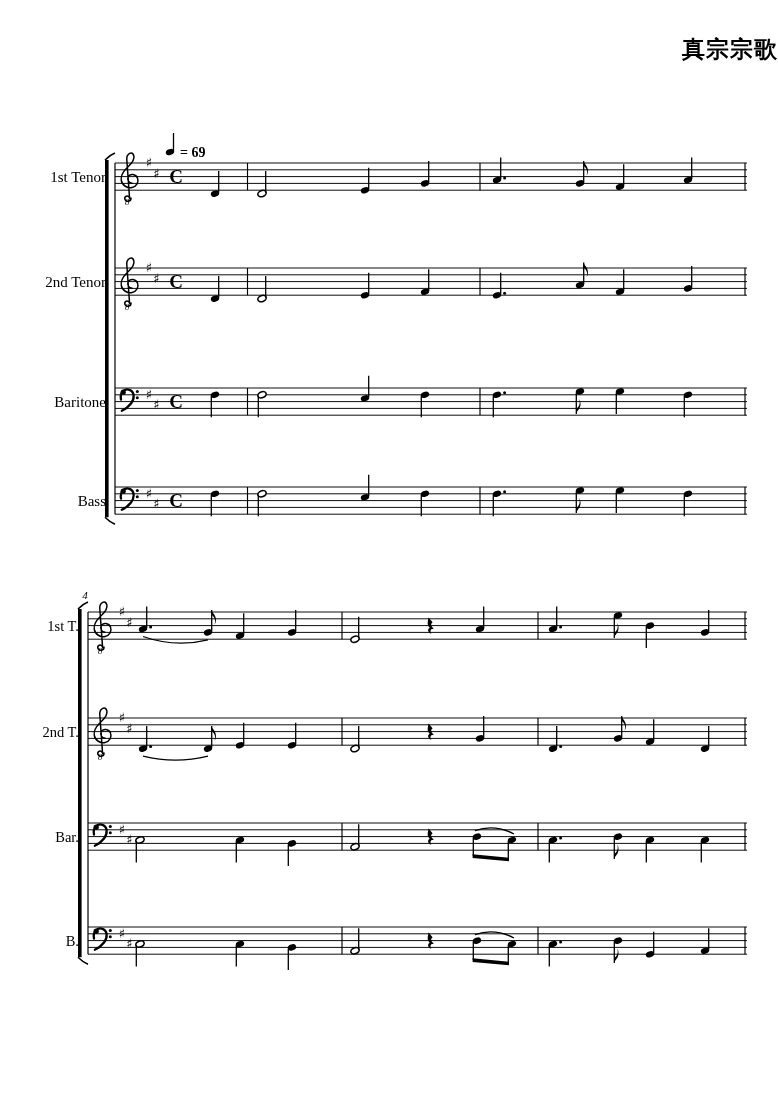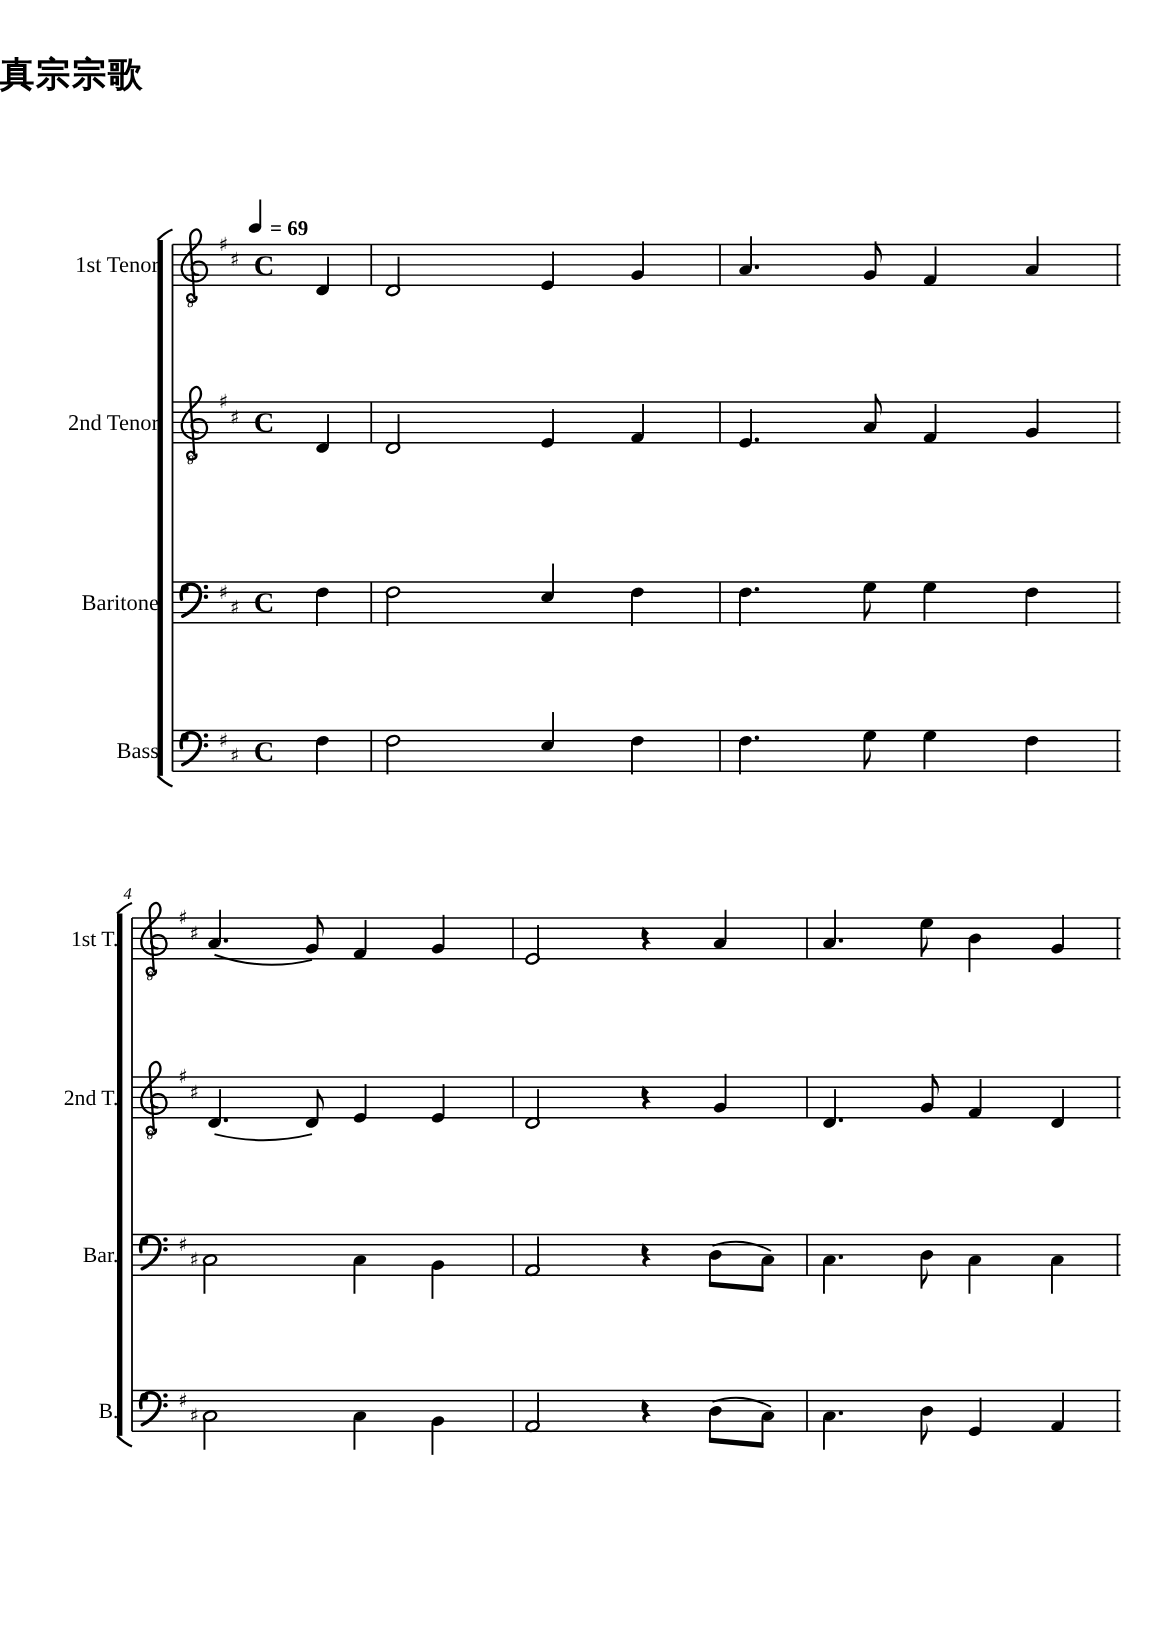--- a/index.html
+++ b/index.html
@@ -1,18 +1,18 @@
 <!DOCTYPE html>
 <html><head>
 <meta charset="utf-8">
 <style>
   html,body{margin:0;padding:0;background:#fff;}
   .page{position:relative;width:778px;height:1100px;background:#ffffff;overflow:hidden;
         font-family:"Liberation Serif",serif;color:#000;}
-  .title{position:absolute;top:34px;left:0;width:778px;text-align:left;
+  .title{position:absolute;top:34px;left:0;width:778px;text-align:right;
          font-size:23px;font-weight:600;letter-spacing:1px;
          font-family:"DejaVu Sans",sans-serif;}
   svg{position:absolute;left:0;top:0;}
   text{user-select:none;}
 </style>
 </head>
 <body>
 
 <div class="page">
   <div class="title">真宗宗歌</div>

